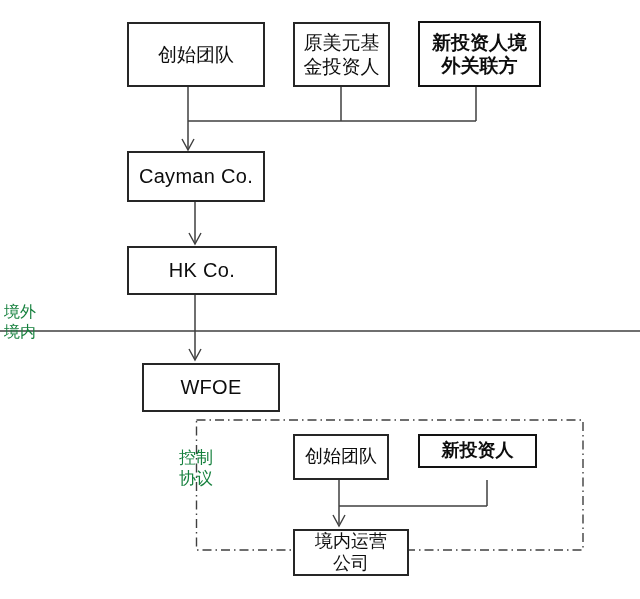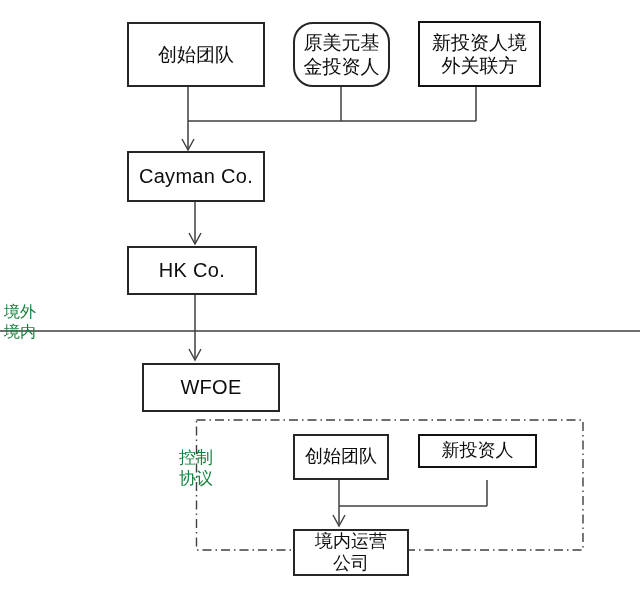--- a/index.html
+++ b/index.html
@@ -7,35 +7,35 @@
     position:relative;width:640px;height:599px;background:#ffffff;overflow:hidden;
     font-family:"Liberation Sans",sans-serif;color:#0d0d0d;
   }
   .layer{position:absolute;left:0;top:0;z-index:1;}
   .box{
     position:absolute;box-sizing:border-box;background:#ffffff;
     border:2px solid #262626;display:flex;align-items:center;justify-content:center;
     text-align:center;font-size:19px;line-height:1.22;color:#0d0d0d;
     white-space:pre-line;z-index:2;
   }
-  .box.bold{font-weight:400;border-width:2.5px;border-color:#121212;text-align:center;}
+  .box.bold{font-weight:700;border-width:2.5px;border-color:#121212;text-align:center;}
   .box.latin{font-size:20px;letter-spacing:.3px;}
   .box.small{font-size:18px;}
   .lbl{
     position:absolute;z-index:2;font-size:16px;color:#15803d;
     white-space:pre-line;line-height:1.25;
   }
   .lbl.center{text-align:center;}
 
   
   #b-ft-top   {left:127px;top:22px;width:138px;height:65px;}
-  #b-usd      {left:293px;top:22px;width:97px;height:65px;border-radius:20px;}
+  #b-usd      {left:293px;top:22px;width:97px;height:65px;}
   #b-nio      {left:418px;top:21px;width:123px;height:66px;}
   #b-cayman   {left:127px;top:151px;width:138px;height:51px;}
-  #b-hk       {left:127px;top:246px;width:130px;height:49px;}
+  #b-hk       {left:127px;top:246px;width:150px;height:49px;}
   #b-wfoe     {left:142px;top:363px;width:138px;height:49px;}
   #b-ft-in    {left:293px;top:434px;width:96px;height:46px;}
   #b-ni-in    {left:418px;top:434px;width:119px;height:34px;}
   #b-opco     {left:293px;top:529px;width:116px;height:47px;}
   #l-offshore {left:4px;top:302px;}
   #l-onshore  {left:4px;top:322px;}
   #l-control  {left:168px;top:447px;width:56px;font-size:17px;}
 </style>
 </head>
 <body>

